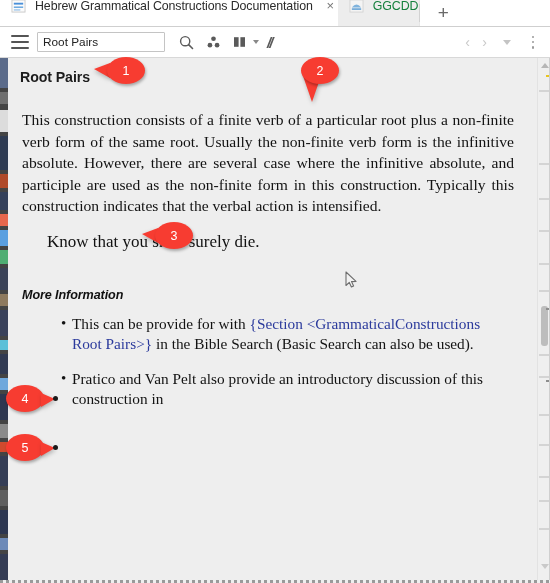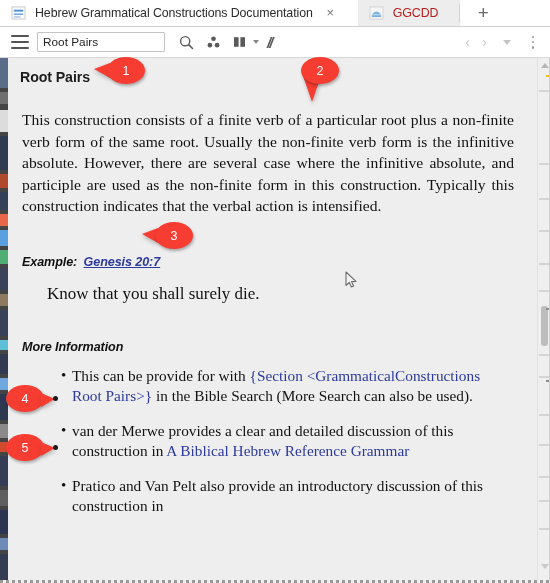--- a/index.html
+++ b/index.html
@@ -33,35 +33,35 @@
     height: 27px;
     background: #e6e6e6;
     display: flex;
     align-items: flex-end;
     border-bottom: 1px solid #cfcfcf;
     box-sizing: border-box;
   }
   .tab {
     height: 27px;
     display: flex;
-    align-items: center;
-    padding: 0 21px 0 11px;
+    align-items: flex-start;
+    padding: 0 1px 0 11px;
     box-sizing: border-box;
     font-size: 12.4px;
     color: #2b2b2b;
     position: relative;
     cursor: default;
     white-space: nowrap;
   }
   .tab.active {
     background: #ffffff;
   }
   .tab.inactive {
     background: #ededed;
-    color: #b91c1c;
+    color: #15803d;
   }
   .tab-icon {
     width: 15px;
     height: 14px;
     margin-right: 9px;
     flex: 0 0 auto;
     display: block;
   }
   .tab-label { letter-spacing: -0.1px; }
   .tab-close {
@@ -562,36 +562,29 @@
     <div class="mark" style="top:496px;height:29px;background:#343c54;"></div>
   </div>
 
   <div class="content">
     <div class="doc">
 
       <h1 class="title">Root Pairs</h1>
 
       <p class="body">This construction consists of a finite verb of a particular root plus a non-finite verb form of the same root. Usually the non-finite verb form is the infinitive absolute. However, there are several case where the infinitive absolute, and participle are used as the non-finite form in this construction. Typically this construction indicates that the verbal action is intensified.</p>
 
-      <div class="example-line">
-        <span>Example:</span>
-        <a class="ref" href="#">Genesis 20:7</a>
-      </div>
 
 
       <div class="gloss">Know that you shall surely die.</div>
 
       <h2 class="subhead">More Information</h2>
 
       <ul class="info">
         <li>
-          <span>This can be provide for with </span><a class="link" href="#">{Section &lt;GrammaticalConstructions Root Pairs&gt;}</a><span> in the Bible Search (More Search can also be used).</span>
-        </li>
-        <li>
-          <span>van der Merwe provides a clear and detailed discussion of this construction in </span><a class="link" href="#">A Biblical Hebrew Reference Grammar</a><span></span>
+          <span>This can be provide for with </span><a class="link" href="#">{Section &lt;GrammaticalConstructions Root Pairs&gt;}</a><span> in the Bible Search (Basic Search can also be used).</span>
         </li>
         <li>
           <span>Pratico and Van Pelt also provide an introductory discussion of this construction in </span><span></span>
         </li>
       </ul>
     </div>
 
     <svg class="cursor" viewBox="0 0 12 18" style="left:337px; top:213px;">
       <path d="M1,1 L1,14.5 L4.3,11.4 L6.4,16 L8.6,15 L6.5,10.6 L11,10.4 Z" fill="#f2f2f2" stroke="#6d6d6d" stroke-width="1.1" stroke-linejoin="round"></path>
     </svg>

